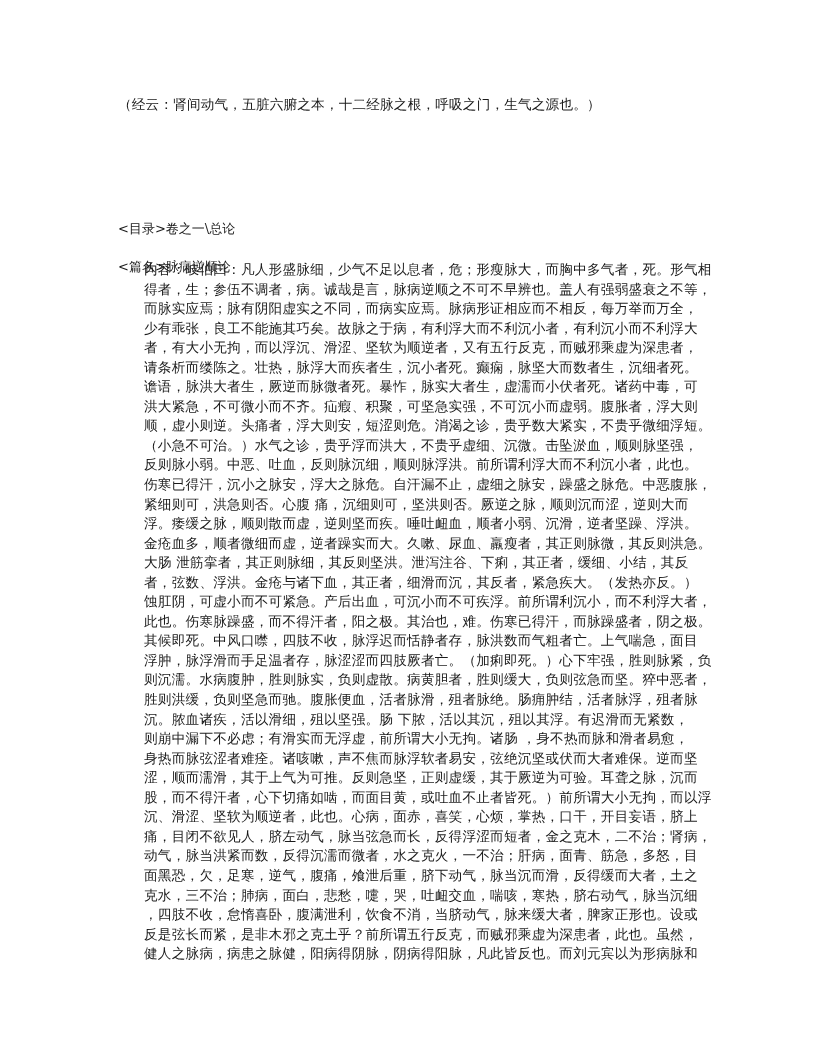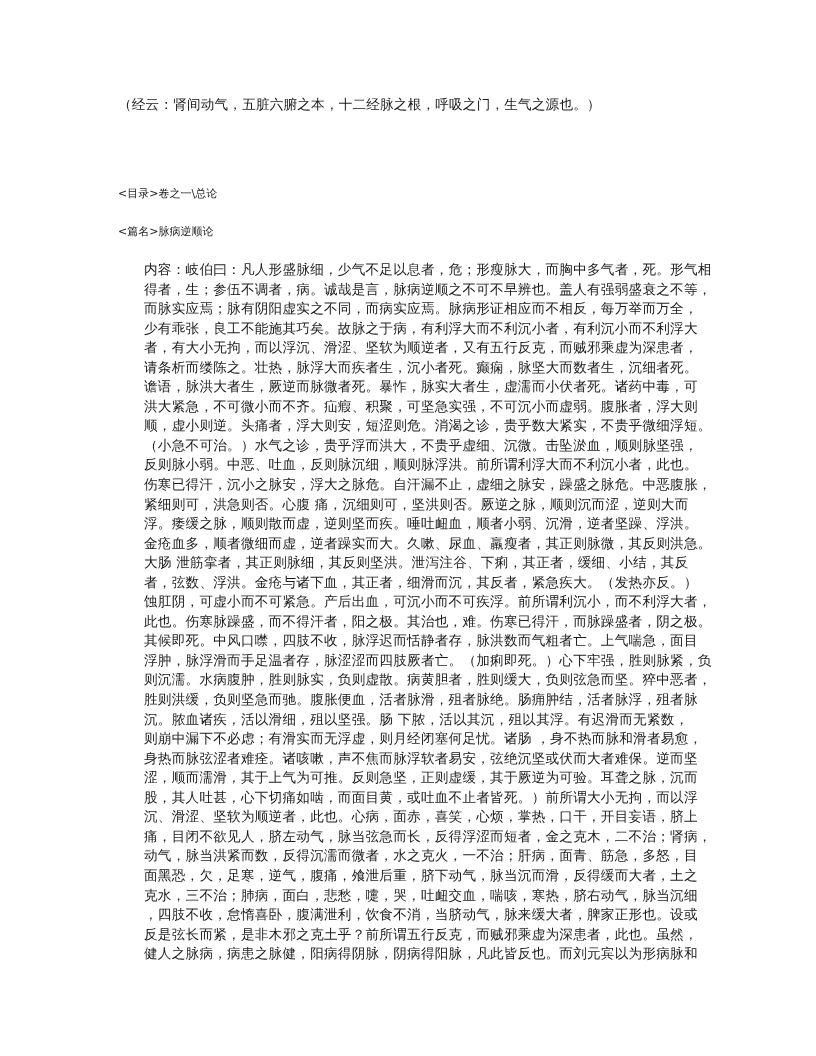--- a/index.html
+++ b/index.html
@@ -26,23 +26,24 @@
     top: 94px;
     width: 600px;
     font-size: 13.6px;
     line-height: 20px;
     white-space: nowrap;
     letter-spacing: 0.2px;
   }
   .meta {
     position: absolute;
     left: 118px;
-    font-size: 11px;
+    font-size: 13px;
     line-height: 20px;
     white-space: nowrap;
+    margin-top: 35px;
   }
   .meta.toc { top: 184px; }
   .meta.title { top: 222px; }
   .content {
     position: absolute;
     left: 118px;
     top: 260px;
     width: 600px;
   }
   .line {
@@ -84,24 +85,24 @@
     <span class="line">金疮血多，顺者微细而虚，逆者躁实而大。久嗽、尿血、羸瘦者，其正则脉微，其反则洪急。</span>
     <span class="line">大肠 泄筋挛者，其正则脉细，其反则坚洪。泄泻注谷、下痢，其正者，缓细、小结，其反</span>
     <span class="line">者，弦数、浮洪。金疮与诸下血，其正者，细滑而沉，其反者，紧急疾大。（发热亦反。）</span>
     <span class="line">蚀肛阴，可虚小而不可紧急。产后出血，可沉小而不可疾浮。前所谓利沉小，而不利浮大者，</span>
     <span class="line">此也。伤寒脉躁盛，而不得汗者，阳之极。其治也，难。伤寒已得汗，而脉躁盛者，阴之极。</span>
     <span class="line">其候即死。中风口噤，四肢不收，脉浮迟而恬静者存，脉洪数而气粗者亡。上气喘急，面目</span>
     <span class="line">浮肿，脉浮滑而手足温者存，脉涩涩而四肢厥者亡。（加痢即死。）心下牢强，胜则脉紧，负</span>
     <span class="line">则沉濡。水病腹肿，胜则脉实，负则虚散。病黄胆者，胜则缓大，负则弦急而坚。猝中恶者，</span>
     <span class="line">胜则洪缓，负则坚急而驰。腹胀便血，活者脉滑，殂者脉绝。肠痈肿结，活者脉浮，殂者脉</span>
     <span class="line">沉。脓血诸疾，活以滑细，殂以坚强。肠 下脓，活以其沉，殂以其浮。有迟滑而无紧数，</span>
-    <span class="line">则崩中漏下不必虑；有滑实而无浮虚，则月经闭塞何足忧。诸肠 ，身不热而脉和滑者易愈，</span>
+    <span class="line">则崩中漏下不必虑；有滑实而无浮虚，前所谓大小无拘。诸肠 ，身不热而脉和滑者易愈，</span>
     <span class="line">身热而脉弦涩者难痊。诸咳嗽，声不焦而脉浮软者易安，弦绝沉坚或伏而大者难保。逆而坚</span>
     <span class="line">涩，顺而濡滑，其于上气为可推。反则急坚，正则虚缓，其于厥逆为可验。耳聋之脉，沉而</span>
-    <span class="line">股，其人吐甚，心下切痛如啮，而面目黄，或吐血不止者皆死。）前所谓大小无拘，而以浮</span>
+    <span class="line">股，而不得汗者，心下切痛如啮，而面目黄，或吐血不止者皆死。）前所谓大小无拘，而以浮</span>
     <span class="line">沉、滑涩、坚软为顺逆者，此也。心病，面赤，喜笑，心烦，掌热，口干，开目妄语，脐上</span>
     <span class="line">痛，目闭不欲见人，脐左动气，脉当弦急而长，反得浮涩而短者，金之克木，二不治；肾病，</span>
     <span class="line">动气，脉当洪紧而数，反得沉濡而微者，水之克火，一不治；肝病，面青、筋急，多怒，目</span>
     <span class="line">面黑恐，欠，足寒，逆气，腹痛，飧泄后重，脐下动气，脉当沉而滑，反得缓而大者，土之</span>
     <span class="line">克水，三不治；肺病，面白，悲愁，嚏，哭，吐衄交血，喘咳，寒热，脐右动气，脉当沉细</span>
     <span class="line">，四肢不收，怠惰喜卧，腹满泄利，饮食不消，当脐动气，脉来缓大者，脾家正形也。设或</span>
     <span class="line">反是弦长而紧，是非木邪之克土乎？前所谓五行反克，而贼邪乘虚为深患者，此也。虽然，</span>
     <span class="line">健人之脉病，病患之脉健，阳病得阴脉，阴病得阳脉，凡此皆反也。而刘元宾以为形病脉和</span>
   </div>
 

